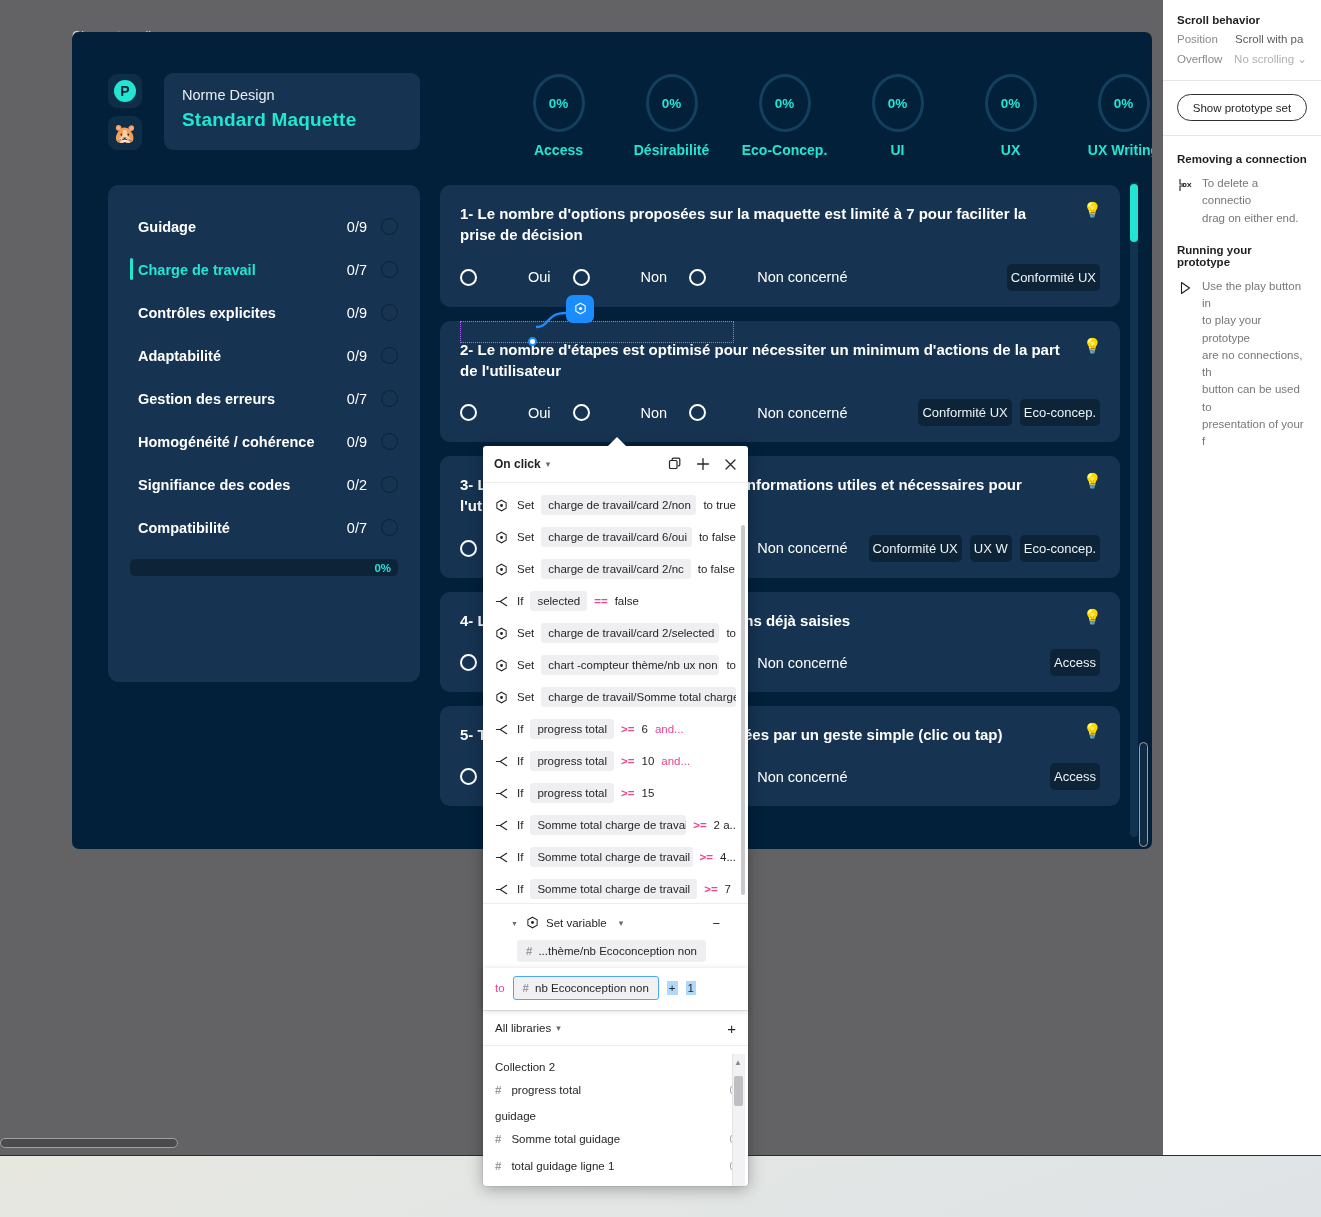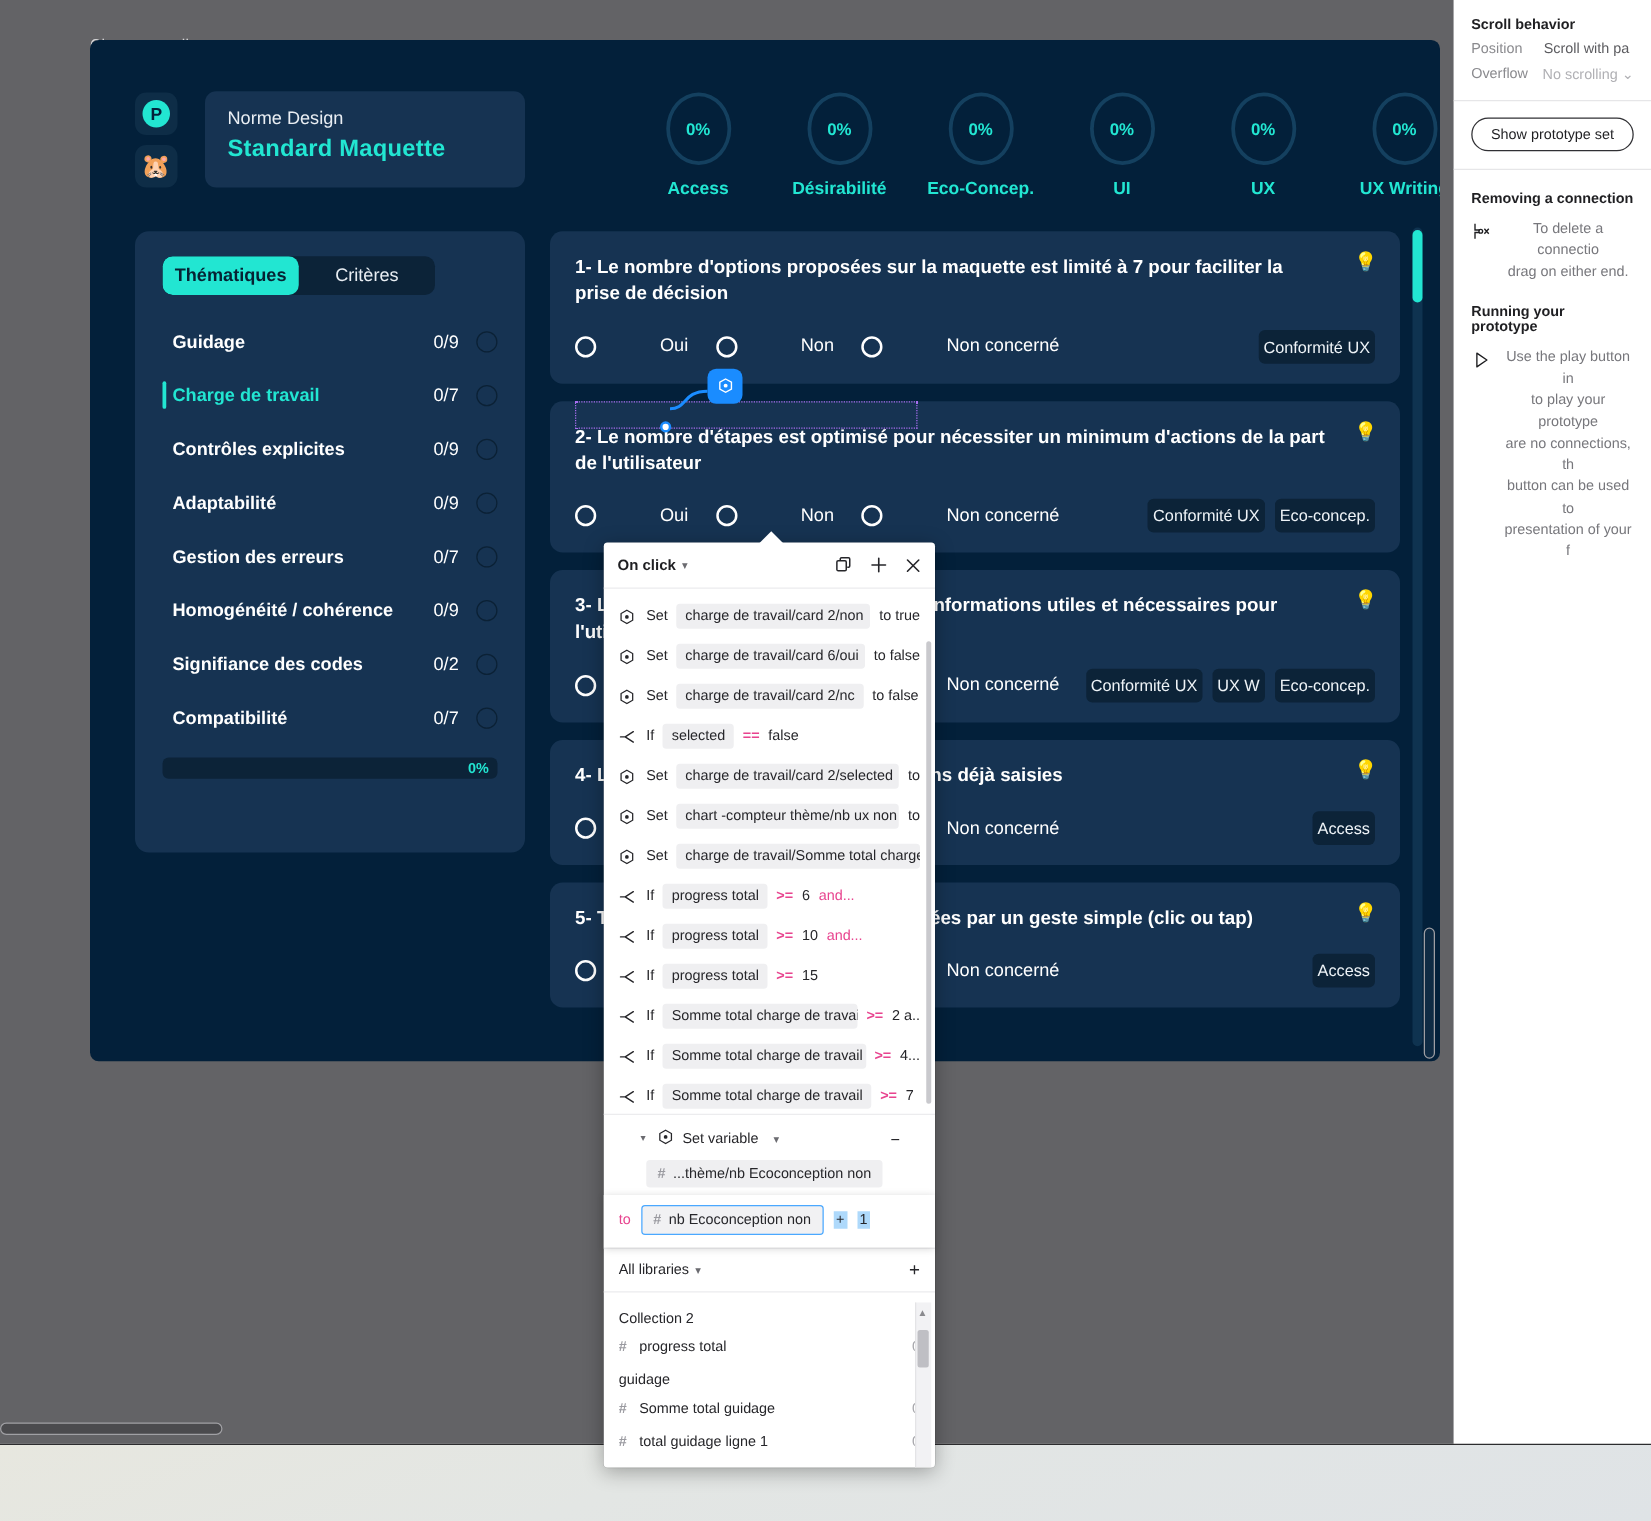--- a/index.html
+++ b/index.html
@@ -187,25 +187,25 @@
   .rp-val.muted { color: #b0b0b4; }
   .rp-divider { height: 1px; background: #e6e6e8; margin: 14px 0 0 0; }
   .rp-btn {
     margin: 13px 14px 0 14px; height: 27px; border: 1px solid #303034;
     border-radius: 14px; display: flex; align-items: center; justify-content: center;
     font-size: 11.5px; color: #1f1f22; white-space: nowrap; overflow: hidden;
     padding: 0 8px; cursor: pointer;
   }
   .rp-help { display: flex; padding: 10px 14px 0 14px; gap: 9px; }
   .rp-help-icon { width: 16px; flex: 0 0 16px; padding-top: 2px; }
-  .rp-help-text { font-size: 11.5px; color: #77777c; line-height: 1.5; white-space: nowrap; text-align: center; }
+  .rp-help-text { font-size: 11.5px; color: #77777c; line-height: 1.5; white-space: nowrap; }
 
   
   .ipanel {
-    position: absolute; left: 483px; top: 434px; width: 265px;
+    position: absolute; left: 483px; top: 446px; width: 265px;
     background: #ffffff; border-radius: 3px;
     box-shadow: 0 3px 16px rgba(0,0,0,.30), 0 0 0 .5px rgba(0,0,0,.12);
     font-size: 11.5px; color: #26262a;
   }
   .ipanel-caret {
     position: absolute; left: 124px; top: -9px; width: 0; height: 0;
     border-left: 10px solid transparent; border-right: 10px solid transparent;
     border-bottom: 10px solid #ffffff;
   }
   .ipanel-hdr {
@@ -343,24 +343,20 @@
           <div class="kpi">
             <div class="kpi-ring">
               <div class="kpi-pct">0%</div>
             </div>
             <div class="kpi-label">UX Writing</div>
           </div>
         </div>
     </div>
 
     <div class="side-panel">
-      <div class="seg">
-        <div class="seg-btn active">Thématiques</div>
-        <div class="seg-btn">Critères</div>
-      </div>
       <div id="themes">
           <div class="theme-row">
             <span class="theme-name">Guidage</span>
             <span class="theme-score">0/9</span>
             <span class="theme-dot"></span>
           </div>
           <div class="theme-row active">
             <span class="bar"></span>
             <span class="theme-name">Charge de travail</span>
             <span class="theme-score">0/7</span>

